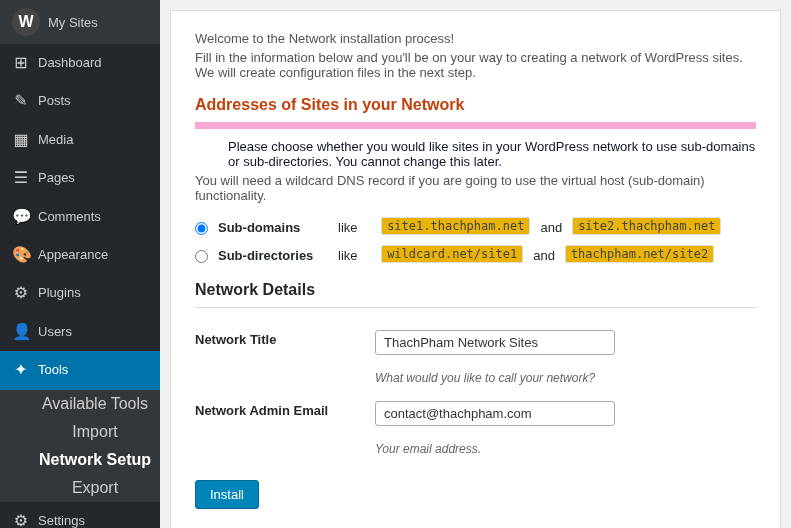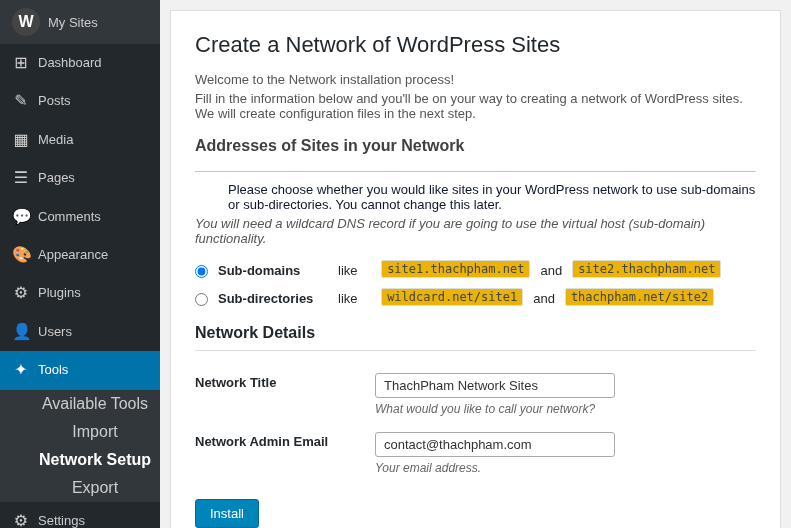--- a/index.html
+++ b/index.html
@@ -85,27 +85,27 @@
       color: #23282d;
       margin-bottom: 12px;
       line-height: 1.3;
     }
     .intro-text { color: #555; margin-bottom: 4px; font-size: 13px; }
     .intro-subtext { color: #555; margin-bottom: 16px; font-size: 13px; }
 
     h2.section-title {
       font-size: 16px;
       font-weight: 600;
-      color: #404040;
-      border-bottom: 1px solid #f9a8d4;
-      padding-bottom: 16px;
+      color: #c2410c;
+      border-bottom: 7px solid #f9a8d4;
+      padding-bottom: 8px;
       margin-bottom: 10px;
     }
     .section-desc { color: #0f172a; margin-bottom: 4px; font-size: 13px; margin-left: 33px; }
-    .section-note { color: #555; margin-bottom: 14px; font-size: 13px; font-style: italic; }
+    .section-note { color: #555; margin-bottom: 14px; font-size: 13px; }
 
     .radio-option {
       display: flex;
       align-items: flex-end;
       gap: 10px;
       margin-bottom: 10px;
       font-size: 13px;
       color: #23282d;
     }
     .radio-option input[type="radio"] { margin: 0; }
@@ -148,21 +148,21 @@
     .server-address-text { color: #555; font-size: 13px; }
     .form-input {
       display: block;
       width: 240px;
       padding: 4px 8px;
       border: 1px solid #aaa;
       border-radius: 3px;
       font-size: 13px;
       color: #333;
       background: #fff;
-      margin-bottom: 4px;
+      margin-bottom: 16px;
     }
     .field-hint { color: #666; font-style: italic; font-size: 12px; margin-top: 3px; }
 
     .install-btn {
       background: #0085ba;
       color: #fff;
       border: 1px solid #006a95;
       border-radius: 3px;
       padding: 6px 14px;
       font-size: 13px;
@@ -230,21 +230,20 @@
   </div>
 
   <div class="sidebar-collapse">
     
     
   </div>
 </div>
 
 <div id="main">
   <div class="main-inner">
-    <h1 class="page-title">Create a Network of WordPress Sites</h1>
 
     <p class="intro-text">Welcome to the Network installation process!</p>
     <p class="intro-subtext">Fill in the information below and you'll be on your way to creating a network of WordPress sites. We will create configuration files in the next step.</p>
 
     <h2 class="section-title">Addresses of Sites in your Network</h2>
     <p class="section-desc">
       <span>Please choose whether you would like sites in your WordPress network to use sub-domains or sub-directories. You cannot change this later.</span>
     </p>
     <p class="section-note">You will need a wildcard DNS record if you are going to use the virtual host (sub-domain) functionality.</p>
 

